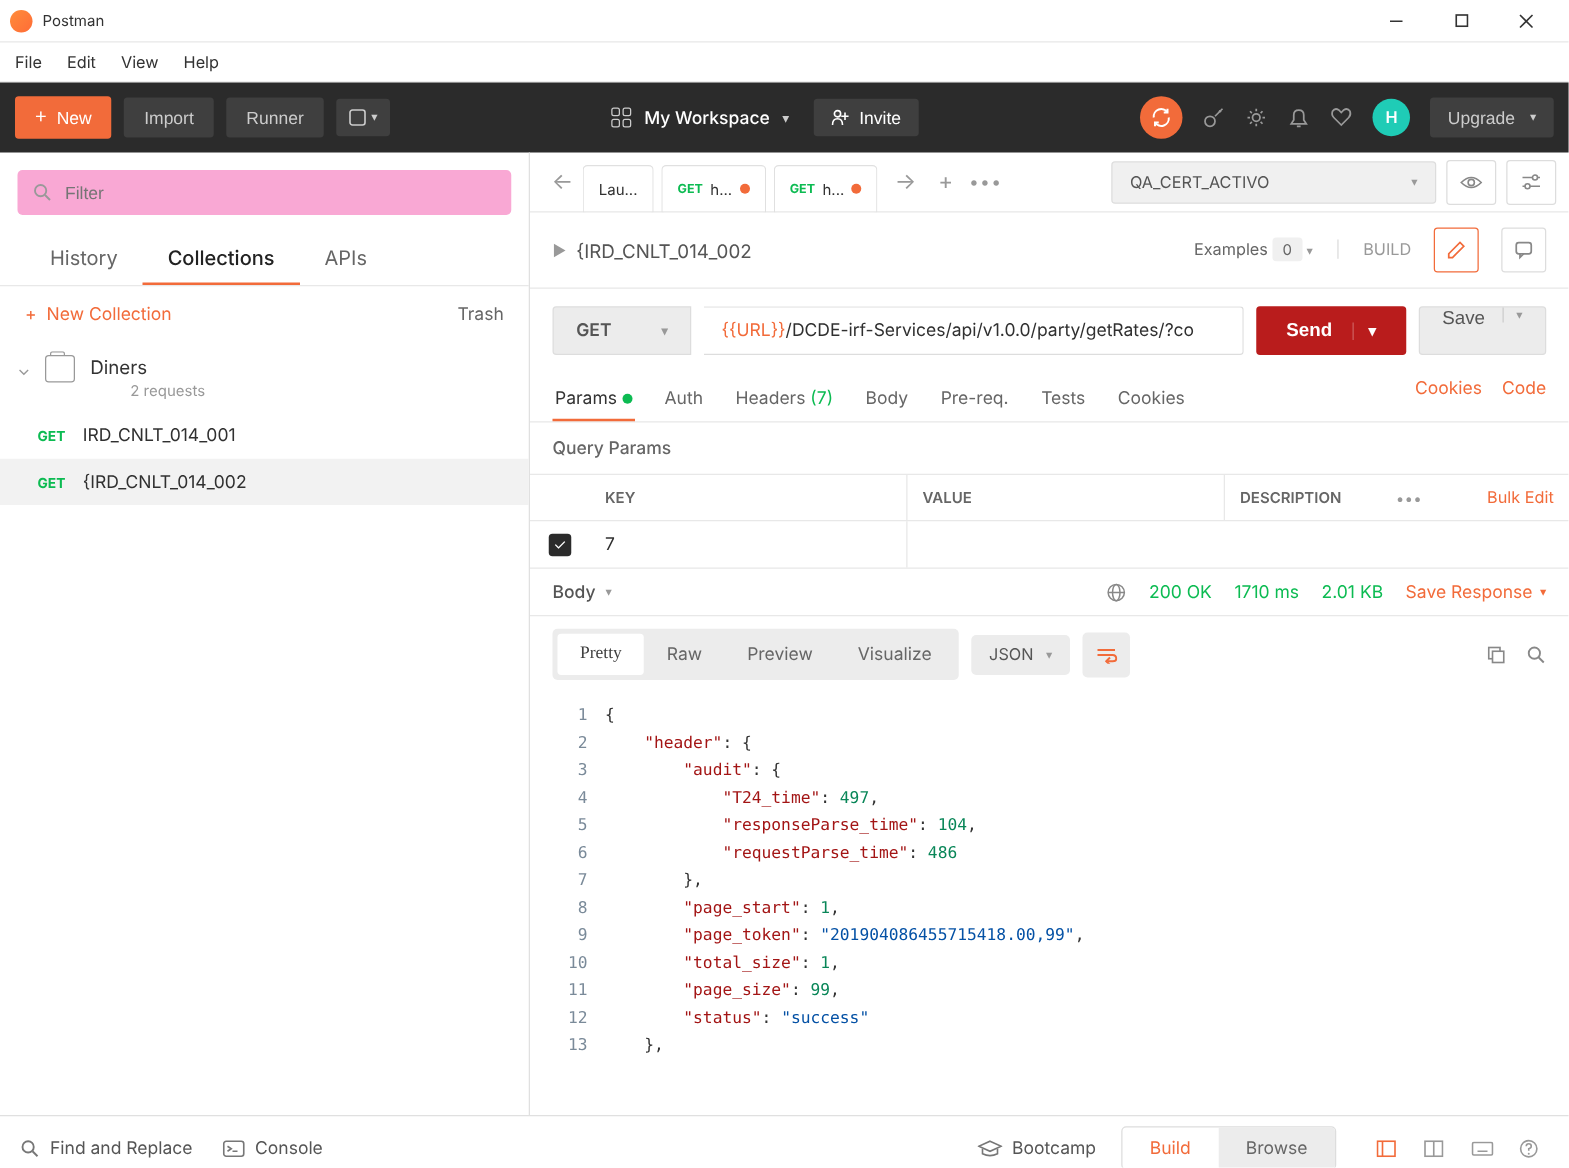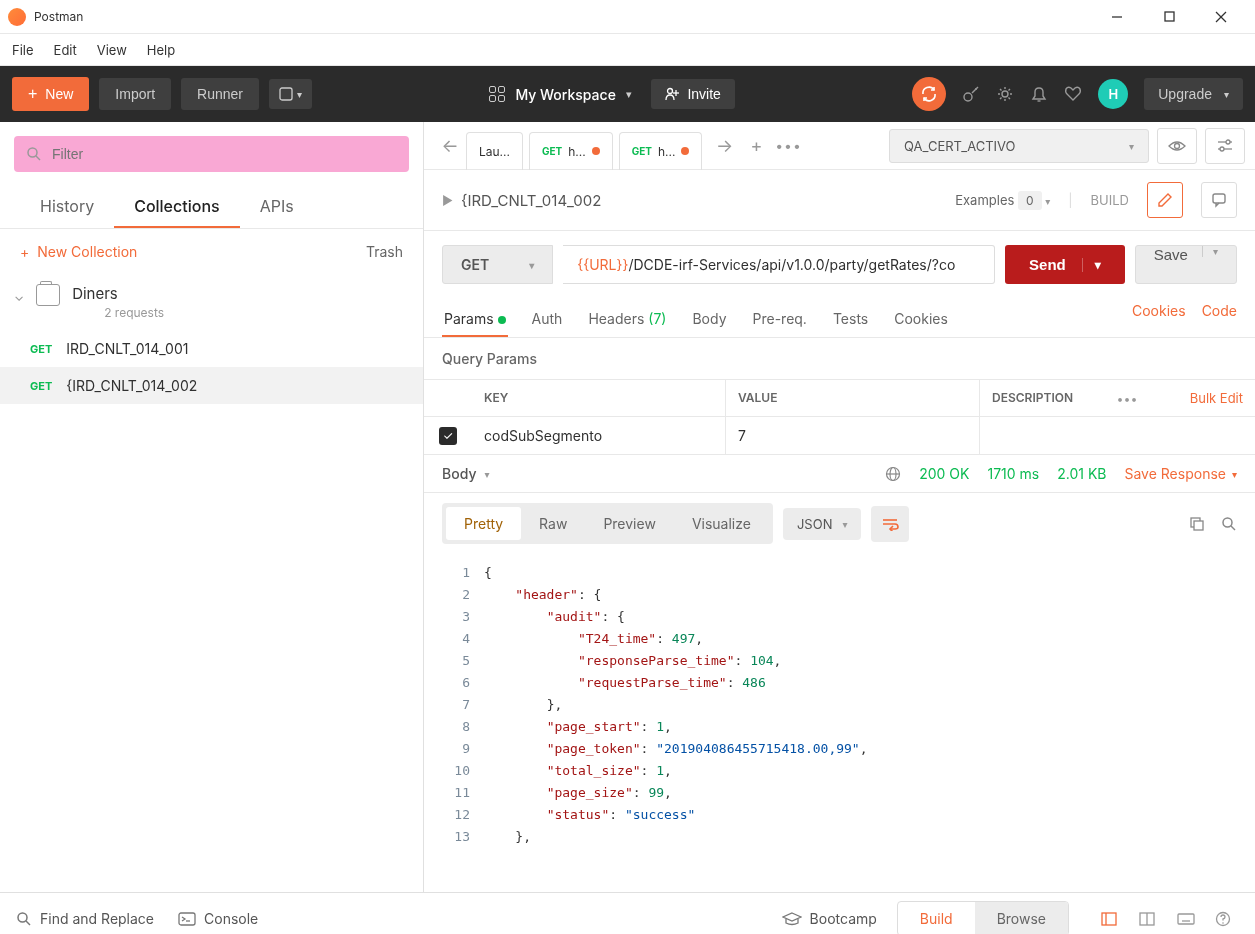--- a/index.html
+++ b/index.html
@@ -113,21 +113,21 @@
 .resp-bar .body-lbl { color: #555; font-weight: 500; display: flex; align-items: center; gap: 8px; }
 .resp-bar .right { margin-left: auto; display: flex; align-items: center; gap: 18px; }
 .status-200 { color: #0cbb52; }
 .time-txt { color: #0cbb52; }
 .size-txt { color: #0cbb52; }
 .save-resp { color: #f26b3a; display: flex; align-items: center; gap: 6px; }
 
 .resp-tabs { padding: 10px 18px; display: flex; align-items: center; gap: 0; }
 .resp-tab-group { background: #ececec; border-radius: 4px; display: flex; padding: 4px; }
 .resp-tab { padding: 8px 18px; font-size: 14px; color: #666; border-radius: 3px; }
-.resp-tab.active { background: #fff; color: #a16207; }
+.resp-tab.active { background: #fff; color: #404040; font-family: Liberation Serif, serif; }
 .format-sel { margin-left: 10px; background: #ececec; border-radius: 4px; padding: 8px 14px; font-size: 13px; color: #555; display: flex; align-items: center; gap: 10px; }
 .line-wrap-btn { margin-left: 10px; background: #ececec; border-radius: 4px; width: 38px; height: 36px; display: flex; align-items: center; justify-content: center; color: #f26b3a; }
 .resp-tabs .far-right { margin-left: auto; display: flex; gap: 16px; color: #888; font-size: 16px; }
 
 .json-body { padding: 8px 18px; font-family: 'Consolas', 'Menlo', monospace; font-size: 13px; line-height: 22px; overflow: auto; flex: 1; position: relative;}
 .json-line { display: flex; }
 .ln { width: 42px; text-align: right; color: #7a8a99; padding-right: 14px; }
 .lc { white-space: pre; }
 .jk { color: #a31515; }
 .jn { color: #098658; }
@@ -402,21 +402,20 @@
       <div class="qp-col-desc">DESCRIPTION</div>
       <div class="qp-col-act">
           <span style="letter-spacing:1px;color:#999;">•••</span>
           <span class="bulk-link">Bulk Edit</span>
         </div>
     </div>
     <div class="qp-row">
       <div class="qp-check">
           <div class="chk">✓</div>
         </div>
-      <div class="qp-cell" style="width:254px;">codSubSegmento</div>
       <div class="qp-cell" style="width:254px;">7</div>
       <div class="qp-cell" style="flex:1;border-right:none;"></div>
     </div>
 
     <div class="resp-bar">
       <div class="body-lbl">
           <span>Body</span>
           <span style="font-size:10px;color:#999;">▾</span>
         </div>
       <div class="right">

